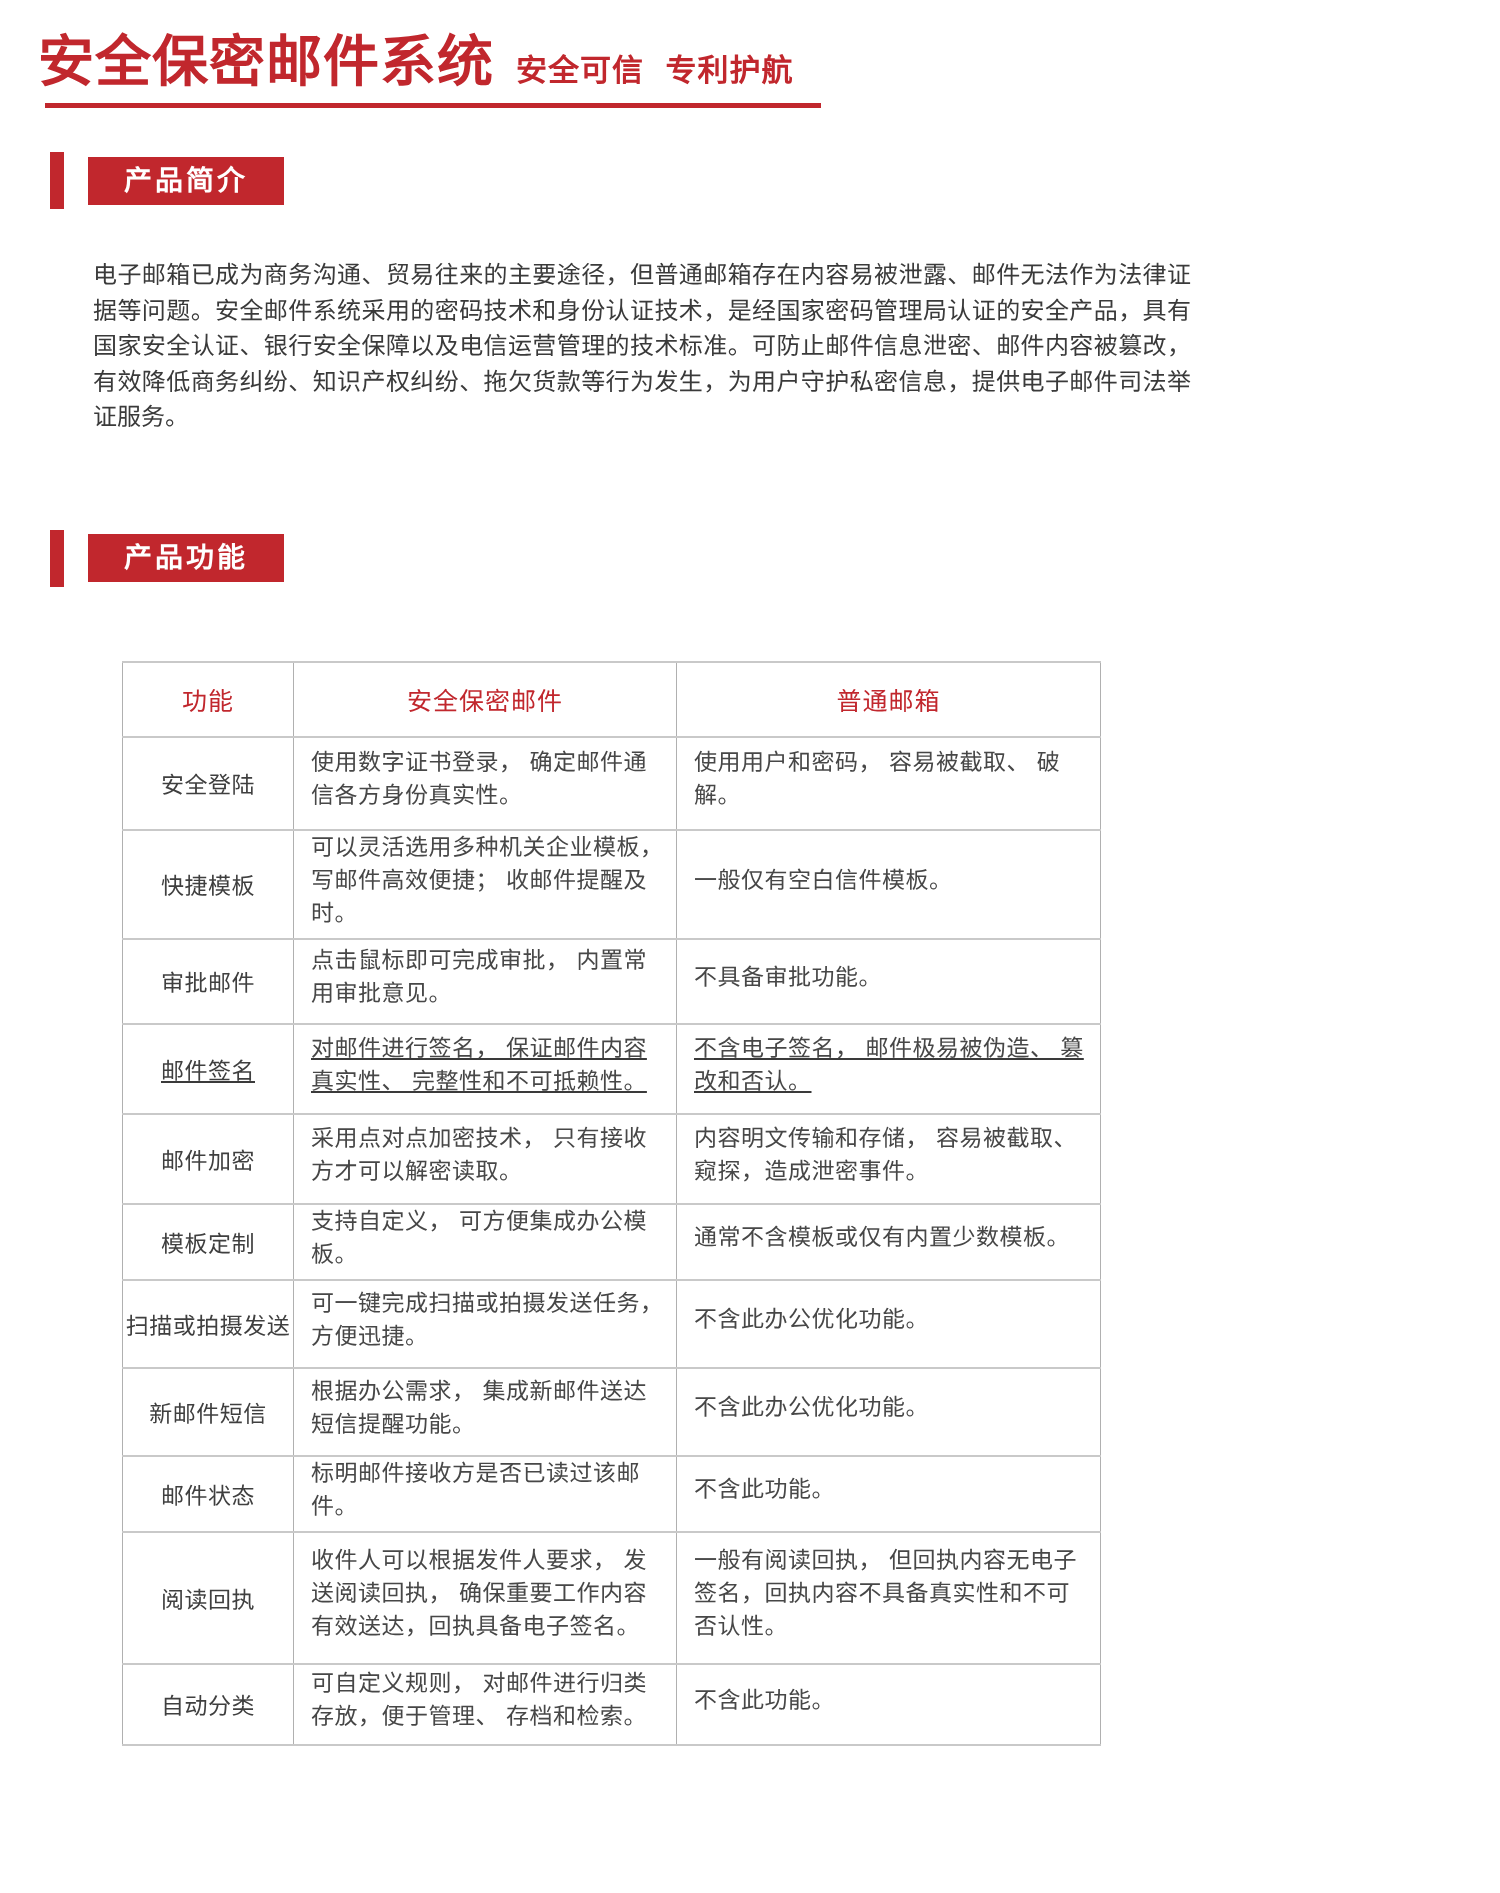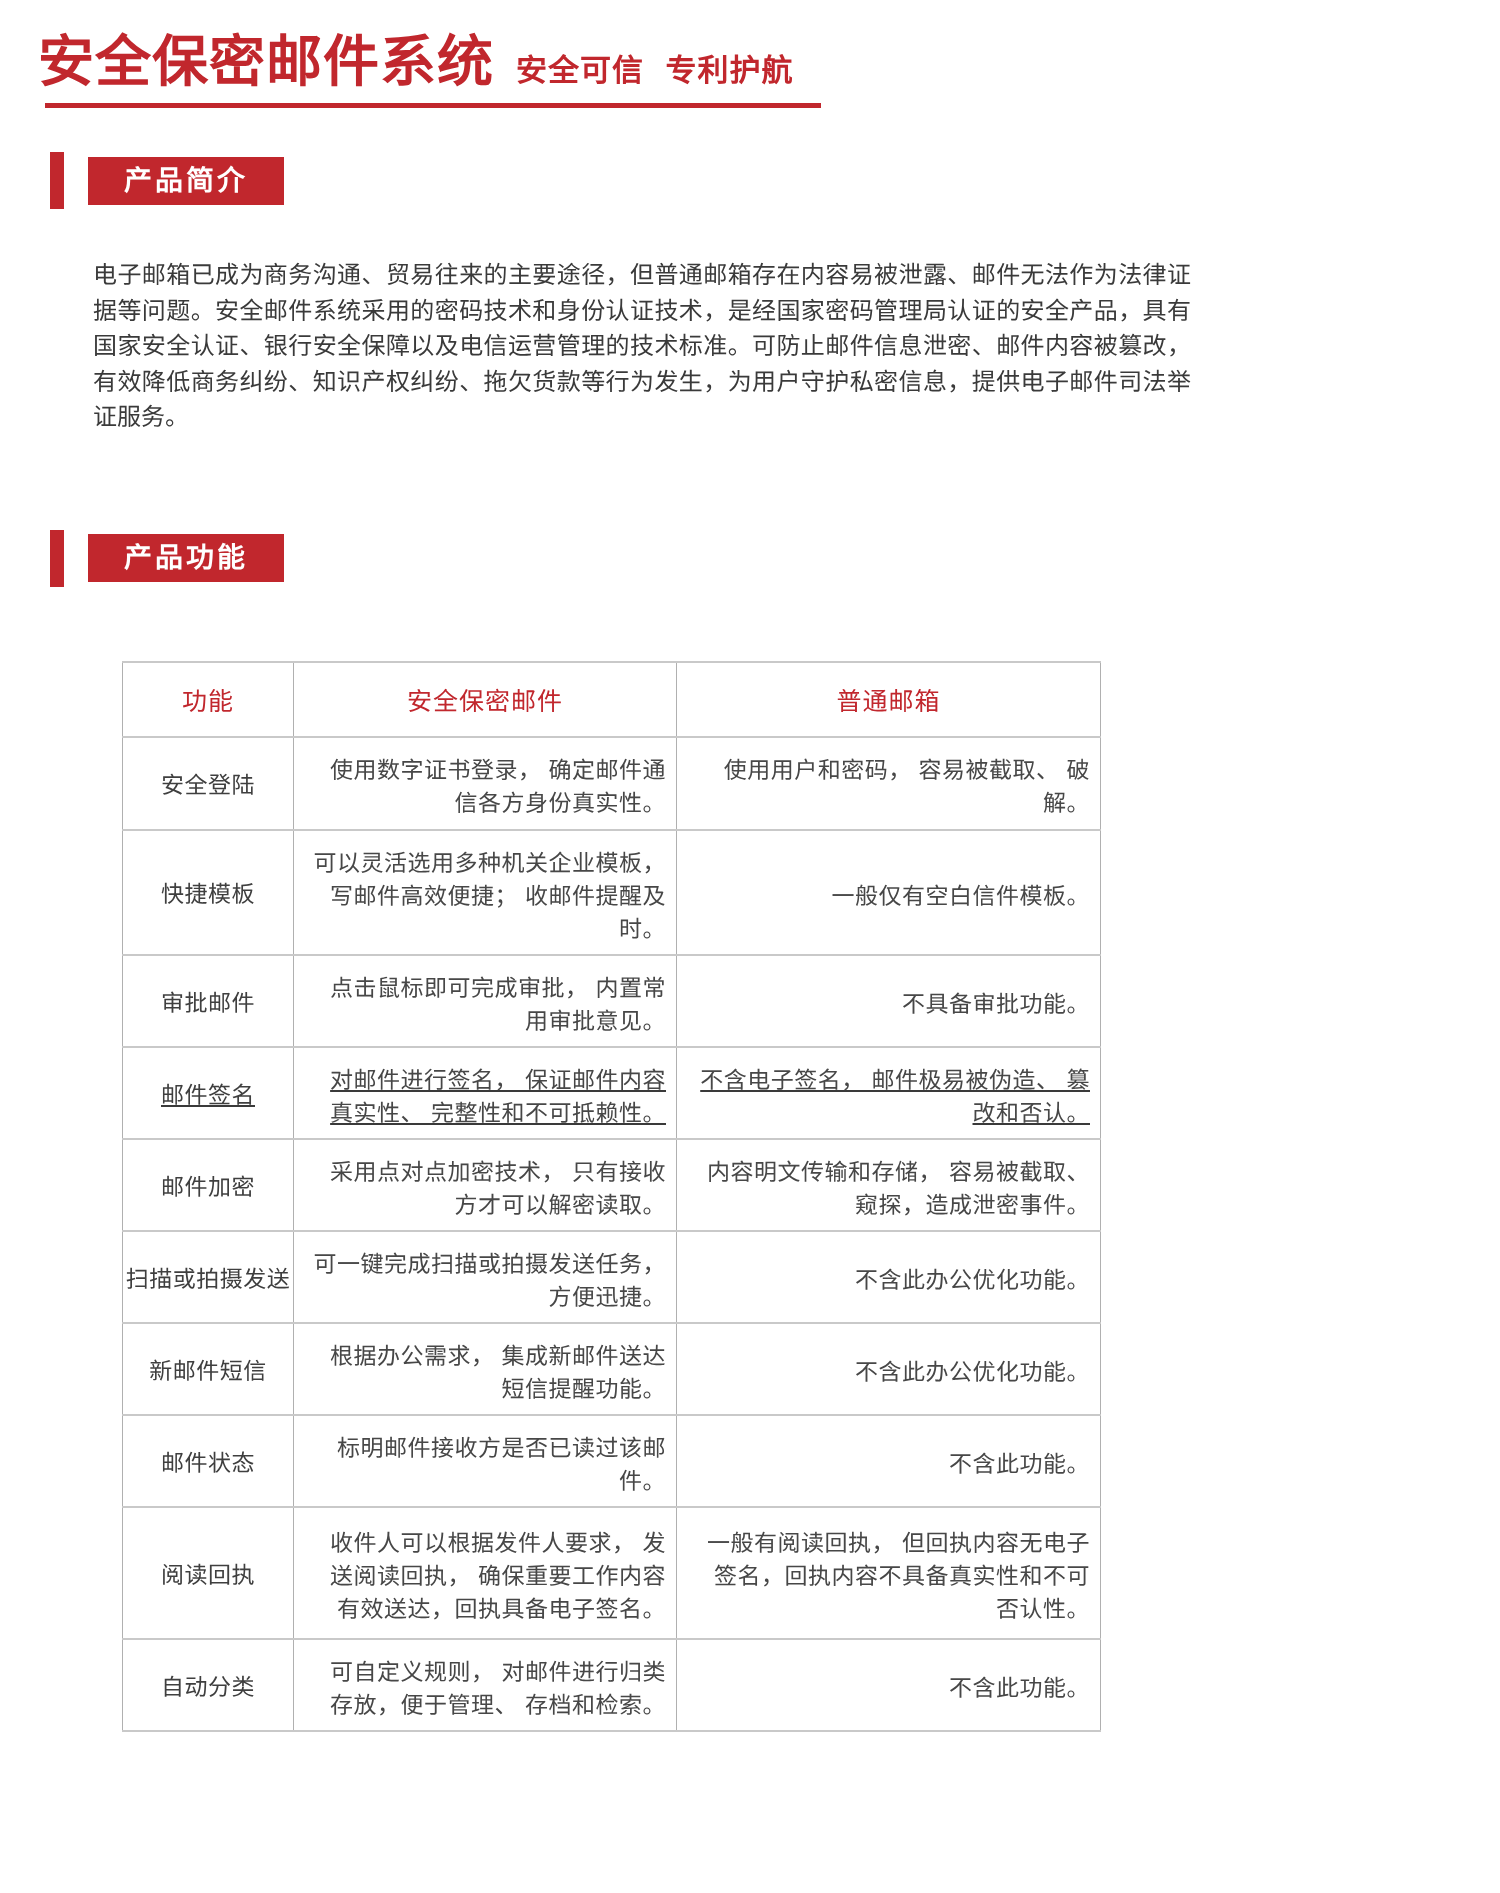--- a/index.html
+++ b/index.html
@@ -112,22 +112,22 @@
   .features-table td.feature-cell {
     color: #3f3f3f;
     font-size: 23px;
     text-align: center;
     letter-spacing: 0.5px;
   }
   .features-table td.desc-cell {
     color: #474747;
     font-size: 23px;
     line-height: 33px;
-    text-align: right;
-    padding: 16px 10px 8px 17px;
+    text-align: left;
+    padding: 0 10px 8px 17px;
     letter-spacing: 0.5px;
   }
 </style>
 </head>
 <body>
 
 <div class="page">
 
   <header class="masthead">
     <div class="title-line">
@@ -183,20 +183,25 @@
         <tr style="height:90px;text-decoration:underline;">
           <td class="feature-cell">邮件签名</td>
           <td class="desc-cell">对邮件进行签名， 保证邮件内容真实性、 完整性和不可抵赖性。</td>
           <td class="desc-cell">不含电子签名， 邮件极易被伪造、 篡改和否认。</td>
         </tr>
         <tr style="height:90px;">
           <td class="feature-cell">邮件加密</td>
           <td class="desc-cell">采用点对点加密技术， 只有接收方才可以解密读取。</td>
           <td class="desc-cell">内容明文传输和存储， 容易被截取、 窥探，造成泄密事件。</td>
         </tr>
+        <tr style="height:62px;">
+          <td class="feature-cell">模板定制</td>
+          <td class="desc-cell">支持自定义， 可方便集成办公模板。</td>
+          <td class="desc-cell">通常不含模板或仅有内置少数模板。</td>
+        </tr>
         <tr style="height:88px;">
           <td class="feature-cell">扫描或拍摄发送</td>
           <td class="desc-cell">可一键完成扫描或拍摄发送任务， 方便迅捷。</td>
           <td class="desc-cell">不含此办公优化功能。</td>
         </tr>
         <tr style="height:88px;">
           <td class="feature-cell">新邮件短信</td>
           <td class="desc-cell">根据办公需求， 集成新邮件送达短信提醒功能。</td>
           <td class="desc-cell">不含此办公优化功能。</td>
         </tr>

